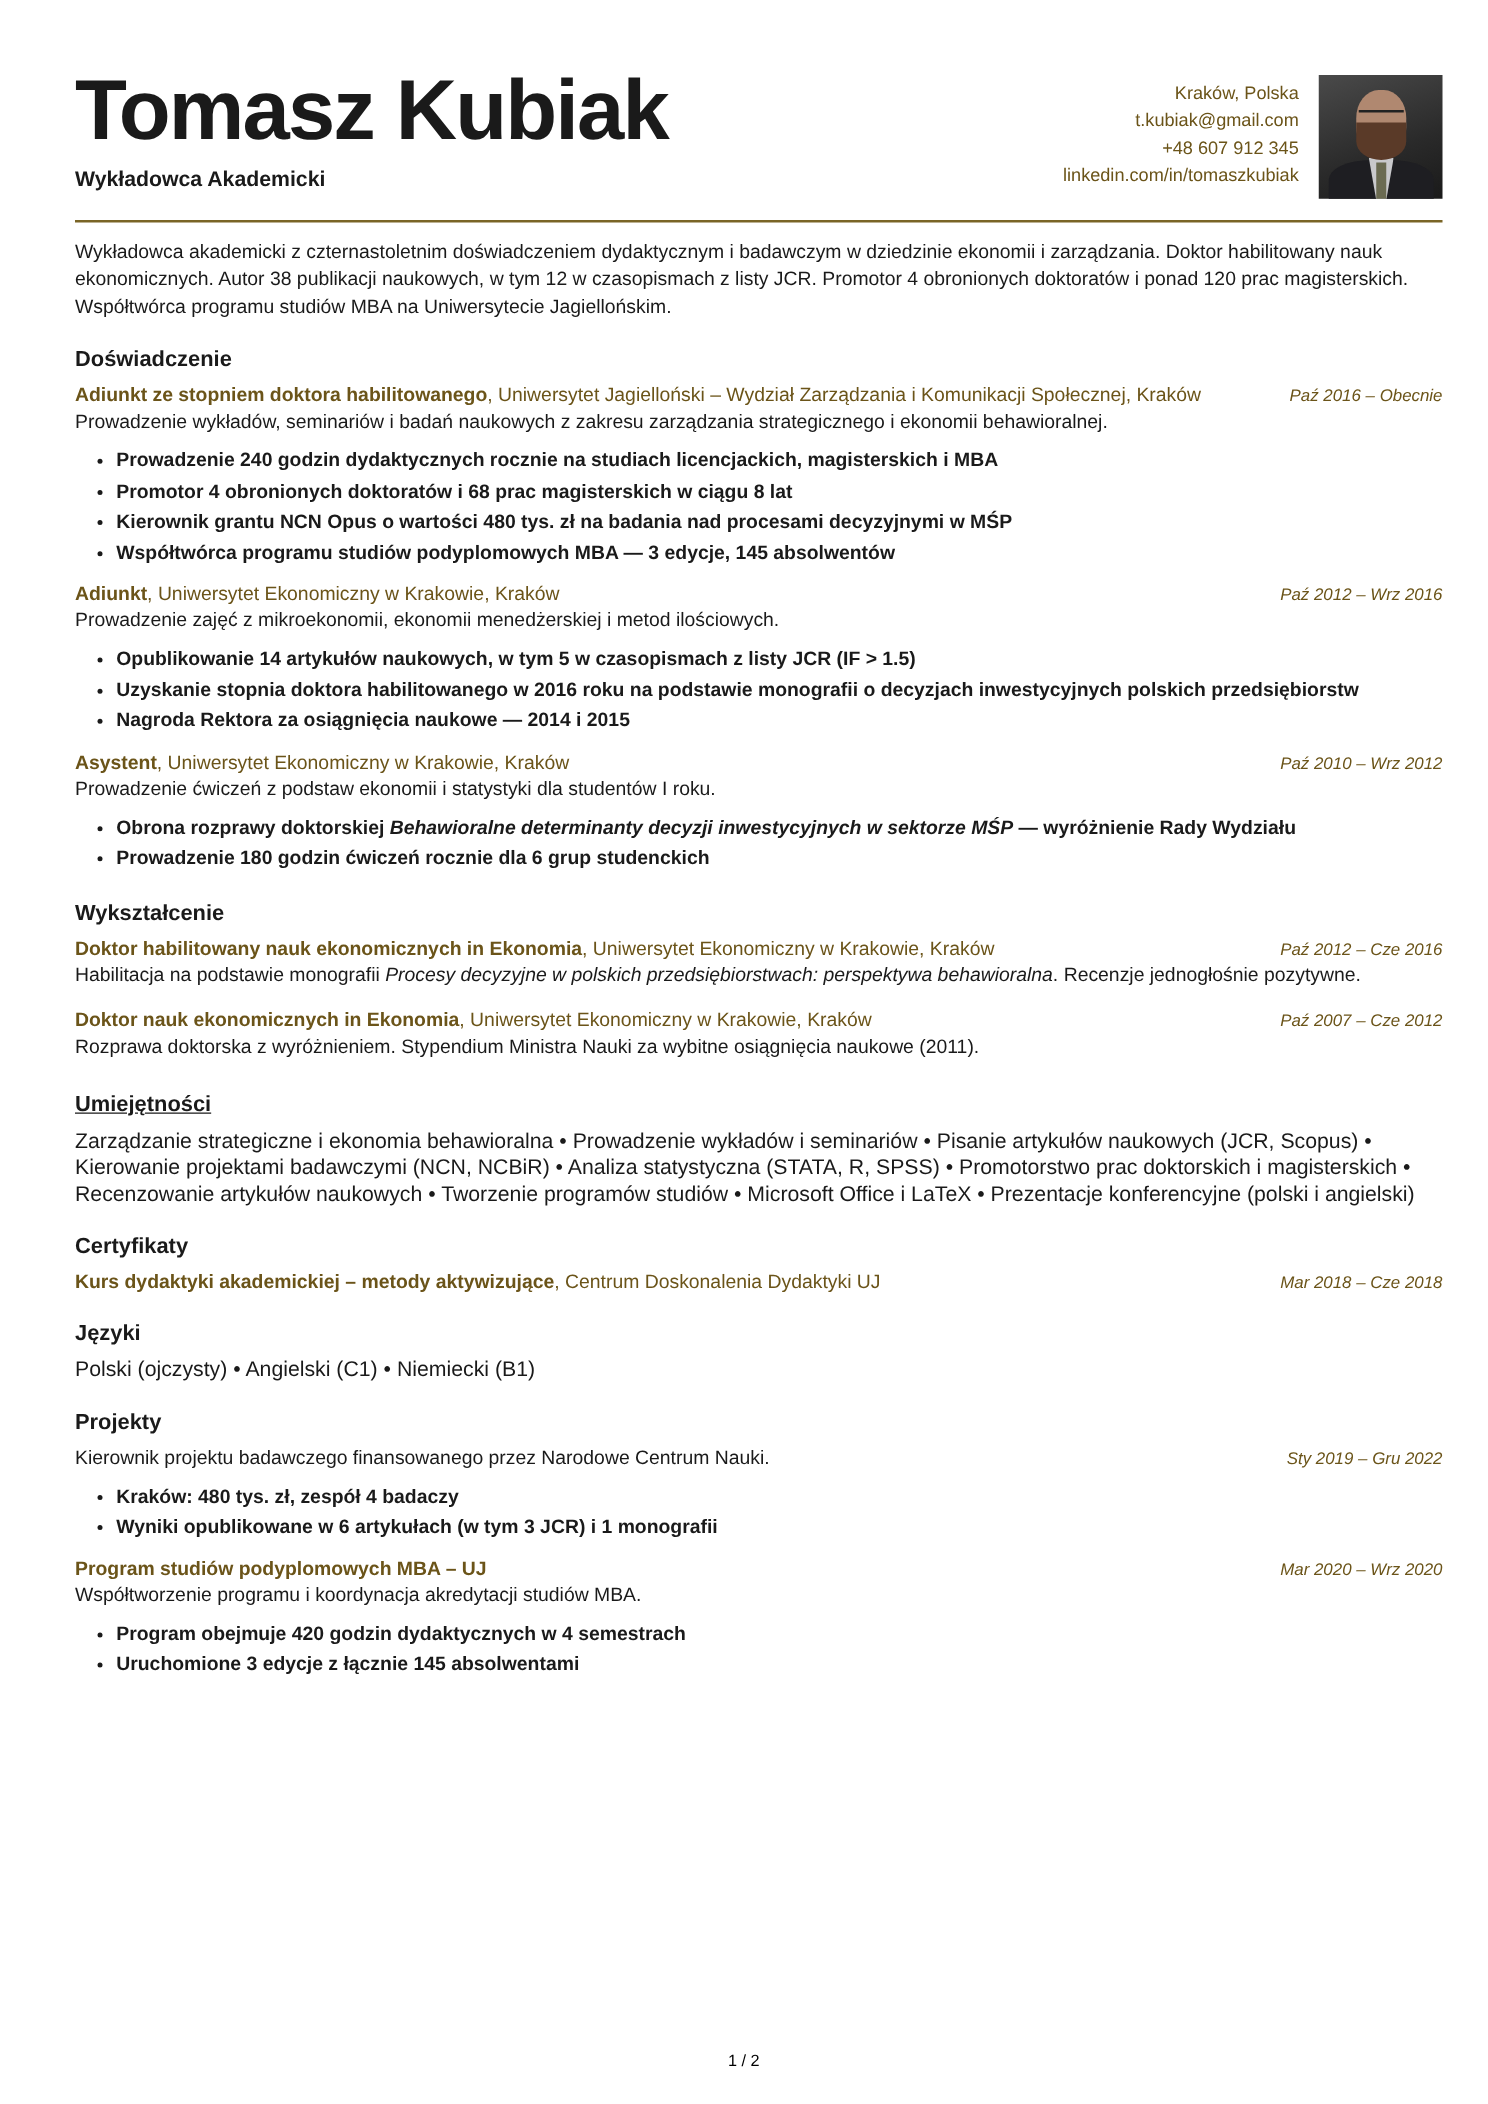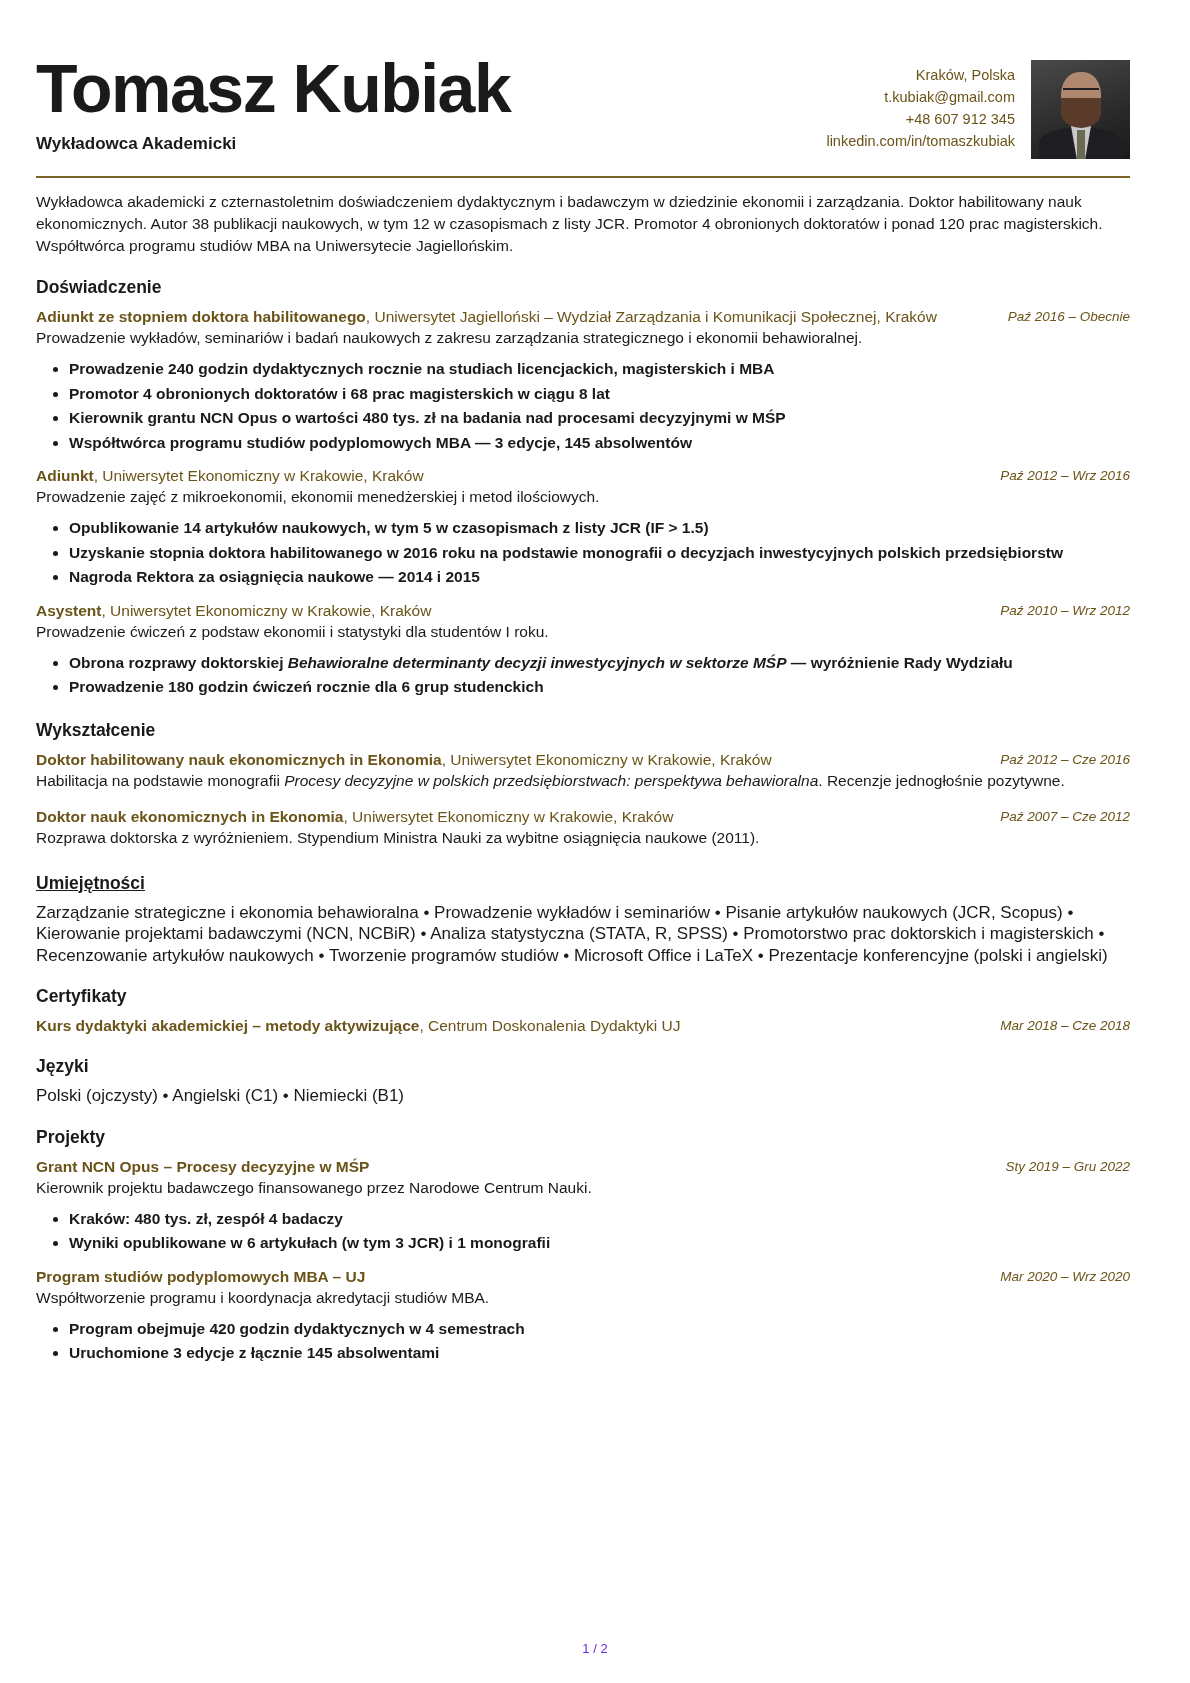--- a/index.html
+++ b/index.html
@@ -1,17 +1,17 @@
 <!DOCTYPE html>
 <html><head>
 <meta charset="utf-8">
 <style>
   html, body { margin: 0; padding: 0; background: #ffffff; }
   body { width: 1190px; height: 1683px; position: relative; font-family: "Liberation Sans", "DejaVu Sans", sans-serif; color: #1a1a1a; }
-  .page { position: absolute; left: 36px; top: 44px; width: 1094px; }
+  .page { position: absolute; left: 60px; top: 44px; width: 1094px; }
   .header { position: relative; height: 122px; border-bottom: 2px solid #7a6526; }
   .name { font-size: 68px; font-weight: bold; letter-spacing: -1.5px; line-height: 1; margin: 10px 0 0 0; color: #1a1a1a; }
   .subtitle { font-size: 17px; font-weight: bold; margin-top: 12px; color: #1a1a1a; }
   .contact { position: absolute; right: 115px; top: 10px; text-align: right; font-size: 14.5px; line-height: 22px; color: #6b5419; }
   .photo { position: absolute; right: 0; top: 6px; width: 99px; height: 99px; background: linear-gradient(160deg, #4a4a4a 0%, #2a2a2a 60%, #1a1a1a 100%); overflow: hidden; }
   .photo .face { position: absolute; left: 30px; top: 12px; width: 40px; height: 50px; border-radius: 45% 45% 40% 40%; background: #b08870; }
   .photo .beard { position: absolute; left: 30px; top: 38px; width: 40px; height: 30px; border-radius: 0 0 50% 50%; background: #5a3a28; }
   .photo .suit { position: absolute; left: 8px; top: 68px; width: 84px; height: 40px; border-radius: 40% 40% 0 0; background: #1e1e22; }
   .photo .shirt { position: absolute; left: 40px; top: 66px; width: 20px; height: 34px; background: #c9c9cc; clip-path: polygon(0 0, 100% 0, 70% 100%, 30% 100%); }
   .photo .tie { position: absolute; left: 46px; top: 70px; width: 8px; height: 30px; background: #6b6b52; }
@@ -20,21 +20,21 @@
   h2 { font-size: 17.5px; font-weight: bold; margin: 20px 0 8px 0; color: #1a1a1a; }
   .entry { position: relative; margin-bottom: 10px; }
   .entry-head { font-size: 15.5px; line-height: 21px; color: #6b5419; padding-right: 170px; }
   .entry-head b { font-weight: bold; }
   .date { position: absolute; right: 0; top: 0; font-size: 13.5px; font-style: italic; color: #6b5419; line-height: 21px; }
   .desc { font-size: 15.5px; line-height: 22px; }
   .desc.justify { text-align: justify; }
   ul { margin: 8px 0 4px 0; padding-left: 33px; font-weight: bold; }
   li { font-size: 15.5px; line-height: 24.5px; }
   .plain { font-size: 17px; line-height: 21.5px; }
-  .footer { position: absolute; top: 1641px; left: 0; width: 1190px; text-align: center; font-size: 13px; color: #6d28d9; }
+  .footer { position: absolute; top: 1641px; left: 0; width: 1190px; text-align: center; font-size: 13px; color: #000000; }
 </style>
 </head>
 <body>
 
 <div class="page">
 
   <div class="header">
     <div class="name">Tomasz Kubiak</div>
     <div class="subtitle">Wykładowca Akademicki</div>
     <div class="contact">
@@ -112,21 +112,20 @@
     <div class="entry-head"><b>Kurs dydaktyki akademickiej – metody aktywizujące</b><span>, Centrum Doskonalenia Dydaktyki UJ</span></div>
     <div class="date">Mar 2018 – Cze 2018</div>
   </div>
 
   <h2>Języki</h2>
   <div class="plain">Polski (ojczysty) • Angielski (C1) • Niemiecki (B1)</div>
 
   <h2>Projekty</h2>
 
   <div class="entry">
-    <div class="entry-head"><b>Grant NCN Opus – Procesy decyzyjne w MŚP</b></div>
     <div class="date">Sty 2019 – Gru 2022</div>
     <div class="desc">Kierownik projektu badawczego finansowanego przez Narodowe Centrum Nauki.</div>
     <ul>
       <li><span>Kraków: </span><b>480 tys. zł</b><span>, zespół 4 badaczy</span></li>
       <li><span>Wyniki opublikowane w </span><b>6 artykułach</b><span> (w tym 3 JCR) i 1 monografii</span></li>
     </ul>
   </div>
 
   <div class="entry">
     <div class="entry-head"><b>Program studiów podyplomowych MBA – UJ</b></div>

